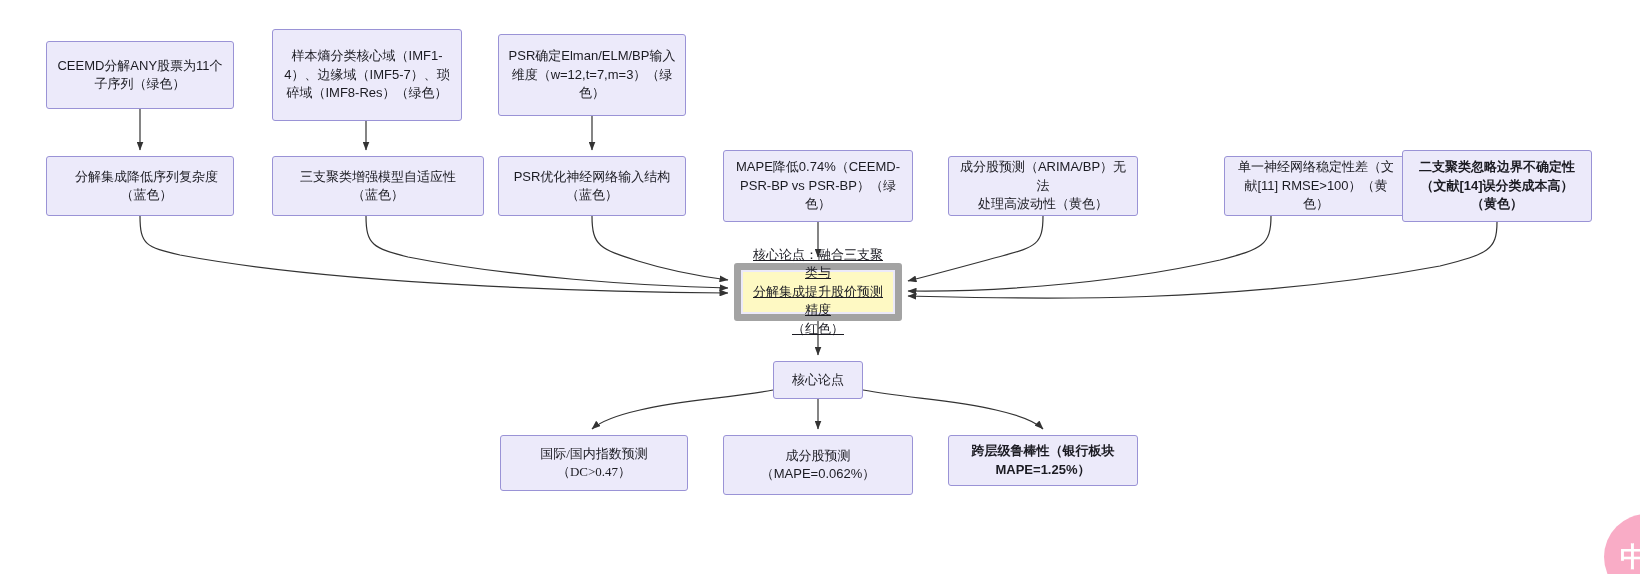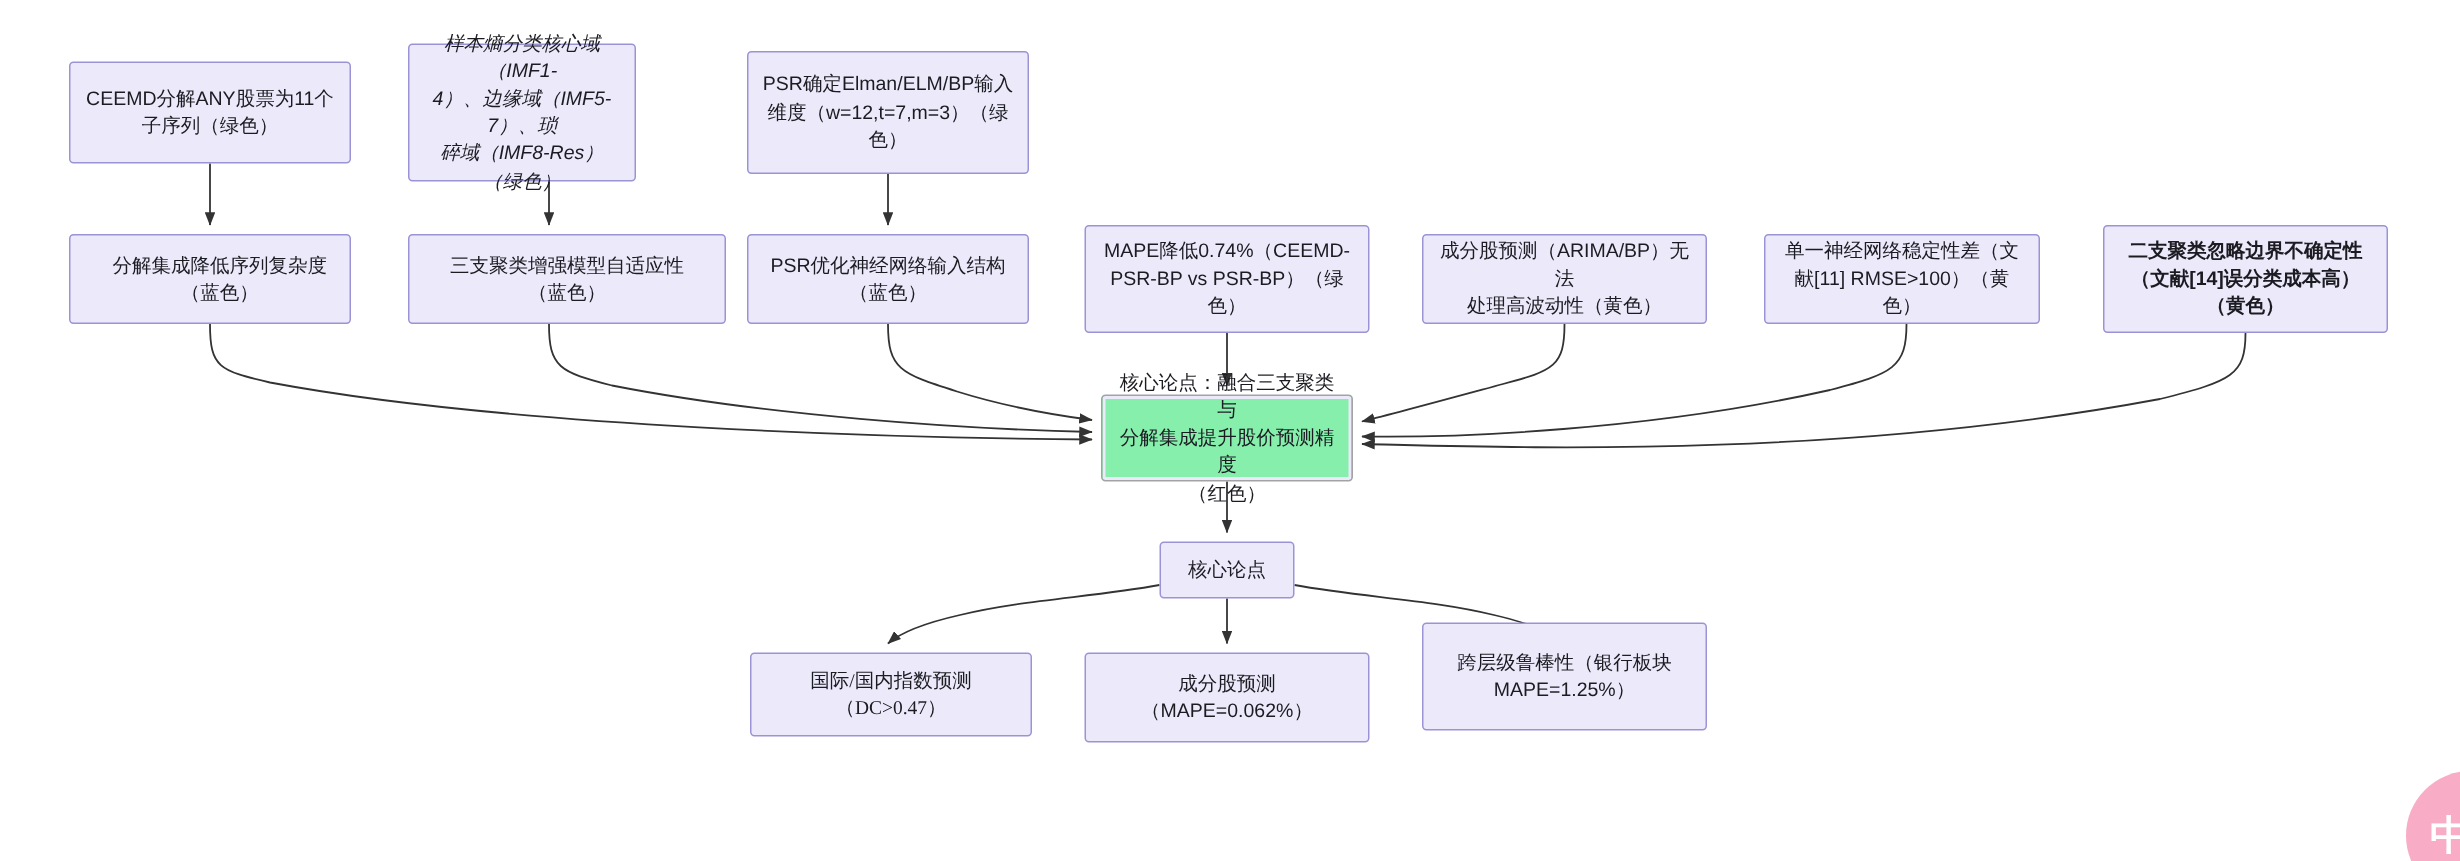--- a/index.html
+++ b/index.html
@@ -36,23 +36,24 @@
     align-items: center;
     justify-content: center;
     text-align: center;
     color: #1b1b22;
     font-size: 13px;
     line-height: 1.42;
     padding: 4px 8px;
     z-index: 2;
   }
   .node-core {
-    background: #86efac;
-    border: 1px solid #a3a3a3;
+    background: #fef9c3;
+    border: 7px solid #a3a3a3;
     box-shadow: 0 0 0 2px #ECEAFA inset;
+    text-decoration: underline;
   }
   .node-label {
     display: block;
     white-space: pre-line;
   }
   .watermark {
     position: absolute;
     right: -10px;
     bottom: -26px;
     width: 86px;
@@ -99,21 +100,21 @@
         <path d="M 778,399 L 778,429" fill="none" stroke="#333333" stroke-width="1.2" marker-end="url(#arrowhead)"></path>
         <path d="M 823,390 C 866,398 916,400 956,410 C 978,415 996,422 1003,429" fill="none" stroke="#333333" stroke-width="1.2" marker-end="url(#arrowhead)"></path>
       </g>
   </svg>
 
   <div id="node-layer">
       <div class="node" style="left: 6px; top: 41px; width: 188px; height: 68px;">
         <span class="node-label">CEEMD分解ANY股票为11个
 子序列（绿色）</span>
       </div>
-      <div class="node" style="left: 232px; top: 29px; width: 152px; height: 92px; font-style: italic;">
+      <div class="node" style="left: 232px; top: 29px; width: 190px; height: 92px;">
         <span class="node-label">样本熵分类核心域（IMF1-
 4）、边缘域（IMF5-7）、琐
 碎域（IMF8-Res）（绿色）</span>
       </div>
       <div class="node" style="left: 458px; top: 34px; width: 188px; height: 82px;">
         <span class="node-label">PSR确定Elman/ELM/BP输入
 维度（w=12,t=7,m=3）（绿
 色）</span>
       </div>
       <div class="node" style="left: 6px; top: 156px; width: 188px; height: 60px; padding-left: 21px;">
@@ -130,21 +131,21 @@
       </div>
       <div class="node" style="left: 683px; top: 150px; width: 190px; height: 72px;">
         <span class="node-label">MAPE降低0.74%（CEEMD-
 PSR-BP vs PSR-BP）（绿
 色）</span>
       </div>
       <div class="node" style="left: 908px; top: 156px; width: 190px; height: 60px;">
         <span class="node-label">成分股预测（ARIMA/BP）无法
 处理高波动性（黄色）</span>
       </div>
-      <div class="node" style="left: 1136px; top: 156px; width: 184px; height: 60px; justify-content: center;">
+      <div class="node" style="left: 1184px; top: 156px; width: 184px; height: 60px; justify-content: center;">
         <span class="node-label">单一神经网络稳定性差（文
 献[11] RMSE&gt;100）（黄色）</span>
       </div>
       <div class="node" style="left: 1362px; top: 150px; width: 190px; height: 72px; font-weight: bold;">
         <span class="node-label">二支聚类忽略边界不确定性
 （文献[14]误分类成本高）
 （黄色）</span>
       </div>
       <div class="node node-core" style="left: 694px; top: 263px; width: 168px; height: 58px;">
         <span class="node-label">核心论点：融合三支聚类与
@@ -155,21 +156,21 @@
         <span class="node-label">核心论点</span>
       </div>
       <div class="node" style="left: 460px; top: 435px; width: 188px; height: 56px; font-family: Liberation Serif, serif;">
         <span class="node-label">国际/国内指数预测
 （DC&gt;0.47）</span>
       </div>
       <div class="node" style="left: 683px; top: 435px; width: 190px; height: 60px;">
         <span class="node-label">成分股预测
 （MAPE=0.062%）</span>
       </div>
-      <div class="node" style="left: 908px; top: 415px; width: 190px; height: 72px;">
+      <div class="node" style="left: 908px; top: 435px; width: 190px; height: 51px; font-weight: bold;">
         <span class="node-label">跨层级鲁棒性（银行板块
 MAPE=1.25%）</span>
       </div>
     </div>
 
   <div class="watermark">
     <span>中
 A</span>
   </div>
 

